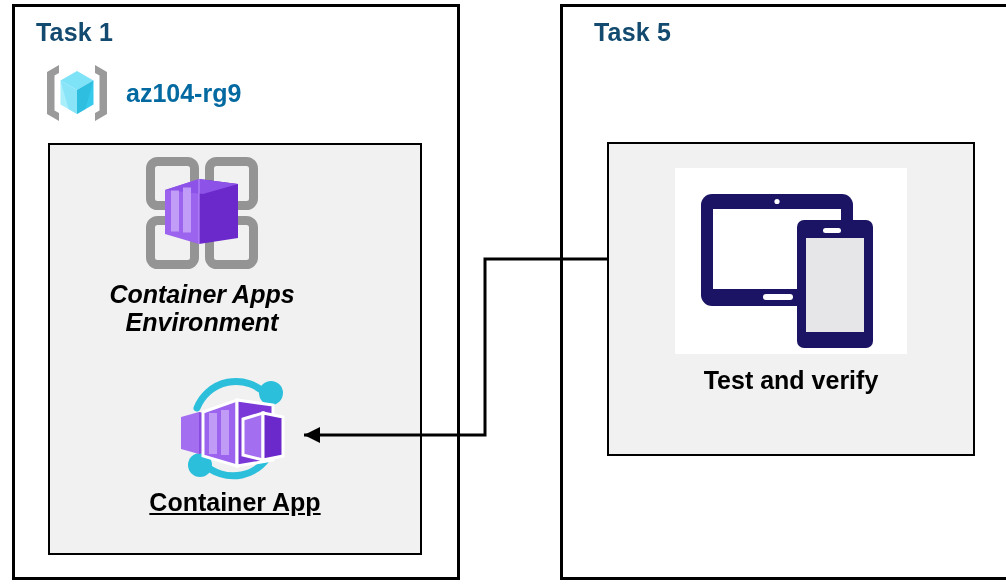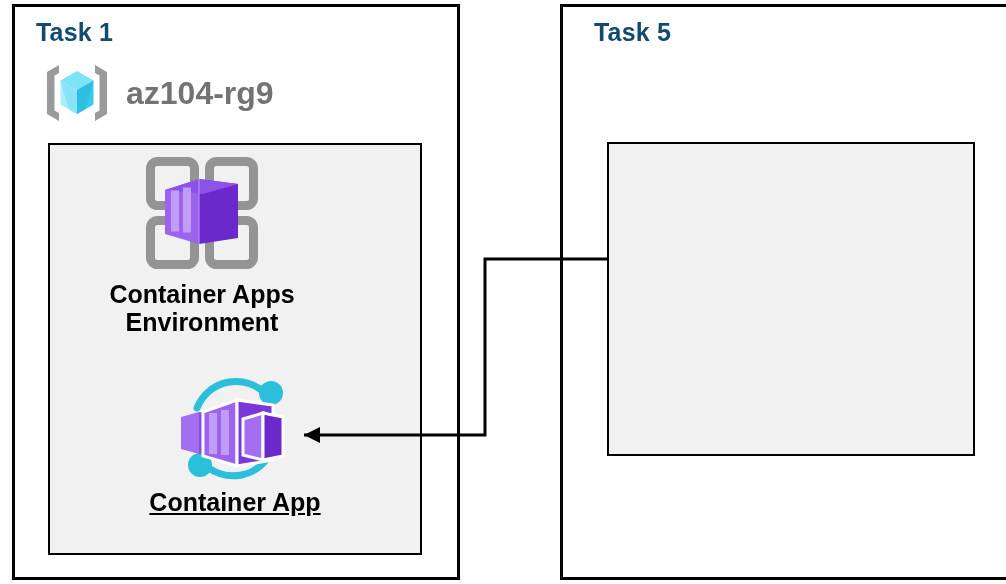--- a/index.html
+++ b/index.html
@@ -45,23 +45,23 @@
   
   #rg-row {
     position: absolute;
     left: 34px;
     top: 62px;
     display: flex;
     align-items: center;
     gap: 14px;
   }
   #rg-name {
-    font-size: 32px;
+    font-size: 25px;
     font-weight: bold;
-    color: #737373;
+    color: #0369a1;
     white-space: nowrap;
   }
 
   
   .group-box {
     position: absolute;
     background: #f1f1f1;
     border: 2px solid #000000;
     box-sizing: border-box;
   }
@@ -76,21 +76,21 @@
     align-items: center;
   }
   .node-caption {
     font-size: 25px;
     font-weight: bold;
     color: #000000;
     text-align: center;
     line-height: 1.13;
     white-space: pre-line;
   }
-  #cae-node { left: 40px; top: 152px; width: 308px; }
+  #cae-node { left: 40px; top: 152px; width: 308px; font-style: italic; }
   #cae-node .node-caption { margin-top: 6px; }
   #ca-node  { left: 40px; top: 372px; width: 374px; text-decoration: underline; }
   #ca-node .node-caption  { margin-top: 4px; }
   #tv-node  { left: 599px; top: 168px; width: 368px; }
   #tv-node .node-caption  { margin-top: 12px; }
 
   .icon-svg { display: block; }
 
   
   #connector {
@@ -189,19 +189,36 @@
       </svg>
     </span>
     <div class="node-caption">Container App</div>
   </div>
 
   <div class="task-panel" id="task2-panel"></div>
   <div class="task-label" id="task2-label">Task 5</div>
 
   <div class="group-box" id="task2-group"></div>
 
+  <div class="node" id="tv-node">
+    <span>
+      <svg class="icon-svg" width="232" height="186" viewBox="0 0 232 186">
+        <rect x="0" y="0" width="232" height="186" fill="#ffffff"></rect>
+
+        <rect x="26" y="26" width="152" height="112" rx="11" fill="#1b1464"></rect>
+        <rect x="38" y="41" width="128" height="80" fill="#ffffff"></rect>
+        <circle cx="102" cy="33.5" r="2.6" fill="#ffffff"></circle>
+        <rect x="88" y="126" width="30" height="6" rx="3" fill="#ffffff"></rect>
+
+        <rect x="122" y="52" width="76" height="128" rx="7" fill="#1b1464"></rect>
+        <rect x="131" y="70" width="58" height="94" fill="#e6e6e8"></rect>
+        <rect x="148" y="60" width="18" height="5" rx="2.5" fill="#ffffff"></rect>
+      </svg>
+    </span>
+    <div class="node-caption">Test and verify</div>
+  </div>
 
   <svg id="connector" viewBox="0 0 1006 584">
     <path d="M 599 259 L 477 259 L 477 435 L 296 435" fill="none" stroke="#000000" stroke-width="3"></path>
     <polygon points="296,435 312,427 312,443" fill="#000000"></polygon>
   </svg>
 
 </div>
 
 </body></html>

